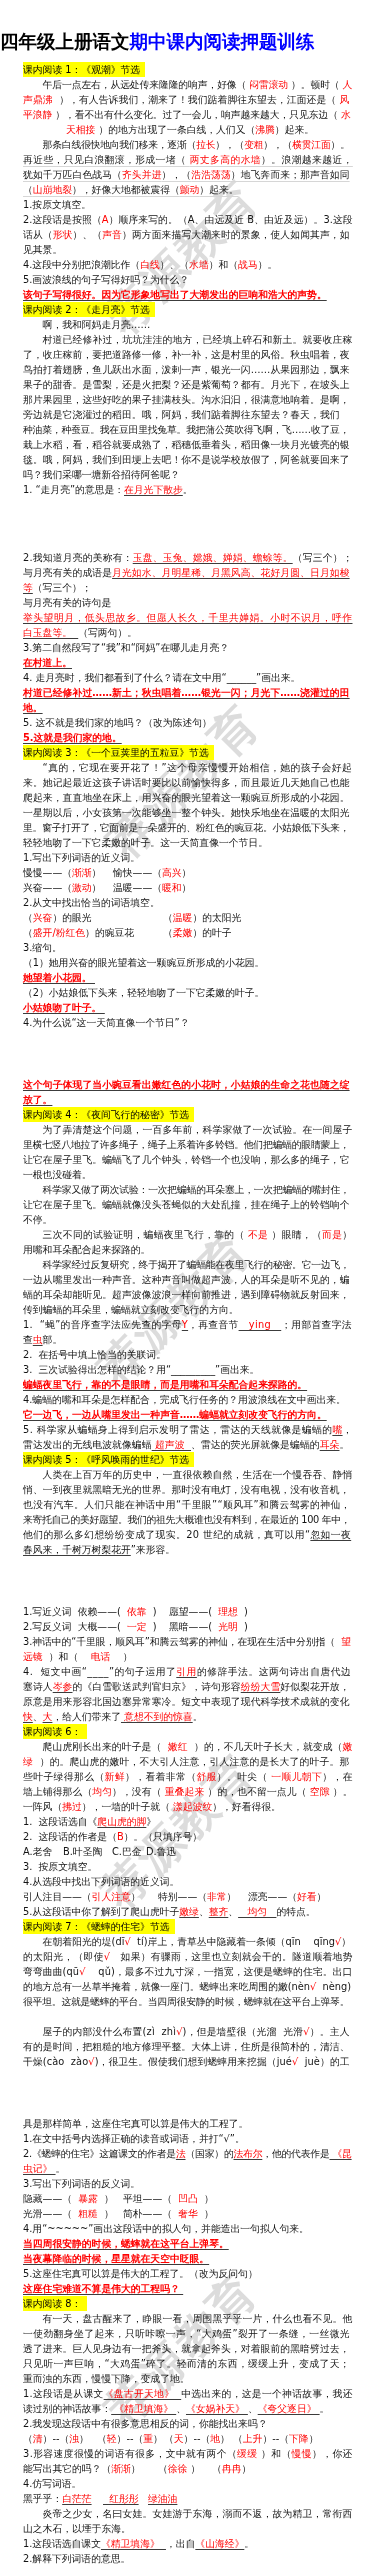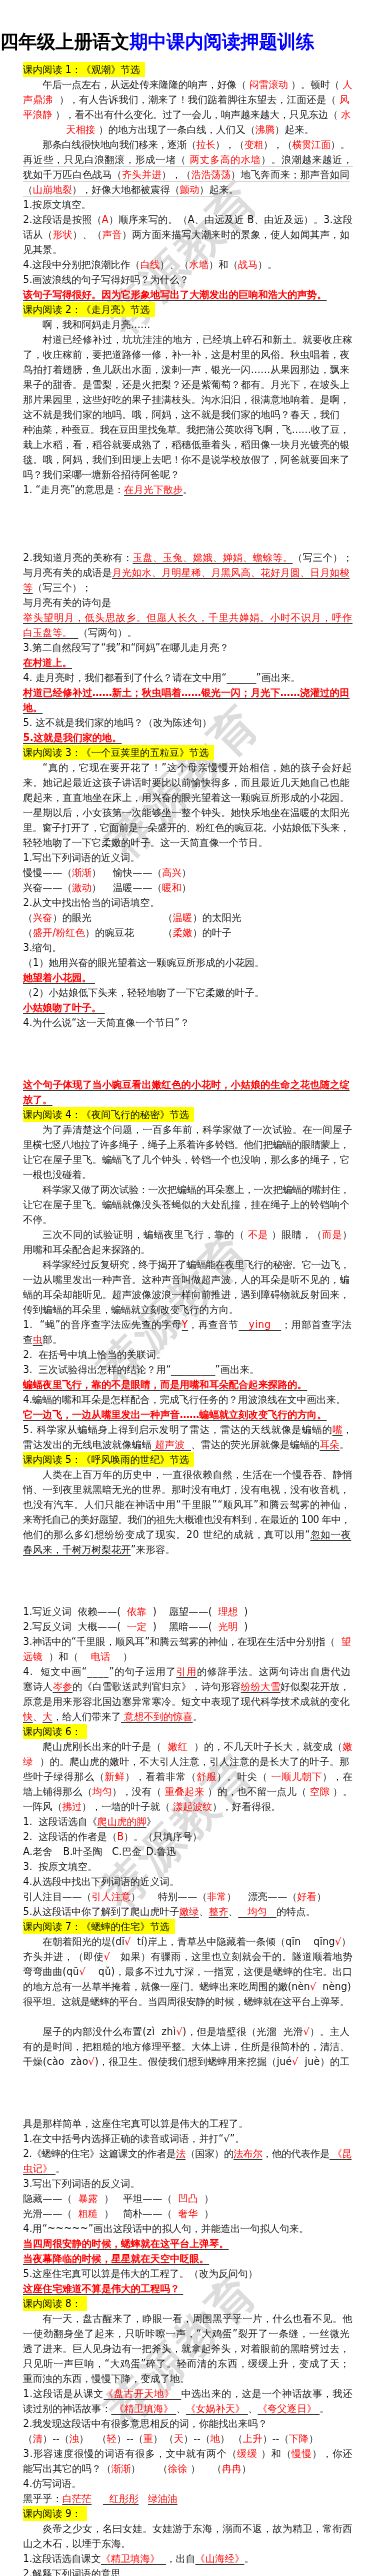--- a/index.html
+++ b/index.html
@@ -94,21 +94,21 @@
         <div class="hd"><span class="hl">课内阅读 2：《走月亮》节选</span></div>
         <div class="blk blk-passage">
           <div class="ln i"><span class="in" style="letter-spacing: 0px;"><span>啊，我和阿妈走月亮……</span></span></div>
         </div>
         <div class="blk blk-passage">
           <div class="ln i j"><span class="in" style="letter-spacing: 0.2px;"><span>村道已经修补过，坑坑洼洼的地方，已经填上碎石和新土。就要收庄稼</span></span></div>
           <div class="ln j"><span class="in" style="letter-spacing: 0.1px;"><span>了，收庄稼前，要把道路修一修，补一补，这是村里的风俗。秋虫唱着，夜</span></span></div>
           <div class="ln j"><span class="in" style="letter-spacing: 0.1px;"><span>鸟拍打着翅膀，鱼儿跃出水面，泼剌一声，银光一闪……从果园那边，飘来</span></span></div>
           <div class="ln j"><span class="in" style="letter-spacing: 0.1px;"><span>果子的甜香。是雪梨，还是火把梨？还是紫葡萄？都有。月光下，在坡头上</span></span></div>
           <div class="ln j"><span class="in" style="letter-spacing: 0.1px;"><span>那片果园里，这些好吃的果子挂满枝头。沟水汩汩，很满意地响着。是啊，</span></span></div>
-          <div class="ln j"><span class="in" style="letter-spacing: 0.1px;"><span>这不就是我们家的地吗。哦，阿妈，这不就是我们家的地吗？春天，我们</span></span></div>
+          <div class="ln j"><span class="in" style="letter-spacing: 0.1px;"><span>旁边就是它浇灌过的稻田。哦，阿妈，我们踮着脚往东望去？春天，我们</span></span></div>
           <div class="ln j"><span class="in" style="letter-spacing: -0.2px;"><span>种油菜，种蚕豆。我在豆田里找兔草。我把蒲公英吹得飞啊，飞……收了豆，</span></span></div>
           <div class="ln j"><span class="in" style="letter-spacing: 0.1px;"><span>栽上水稻，看，稻谷就要成熟了，稻穗低垂着头，稻田像一块月光镀亮的银</span></span></div>
           <div class="ln j"><span class="in" style="letter-spacing: 0.1px;"><span>毯。哦，阿妈，我们到田埂上去吧！你不是说学校放假了，阿爸就要回来了</span></span></div>
           <div class="ln"><span class="in" style="letter-spacing: 0px;"><span>吗？我们采哪一塘新谷招待阿爸呢？</span></span></div>
         </div>
         <div class="blk blk-q">
           <div class="ln"><span class="in" style="letter-spacing: 0px;"><span>1. “走月亮”的意思是：</span><span class="ru">在月光下散步</span><span>。</span></span></div>
         </div>
         <div class="blk blk-pb first"></div>
         <div class="blk blk-q">
@@ -280,21 +280,21 @@
           <div class="ln"><span class="in"><span class="col" style="width: 135px;"><span>引人注目——（</span><span class="r">引人注意</span><span>）</span></span><span class="col" style="width: 90px;"><span>特别——（</span><span class="r">非常</span><span>）</span></span><span class="col"><span>漂亮——（</span><span class="r">好看</span><span>）</span></span></span></div>
         </div>
         <div class="blk blk-q">
           <div class="ln"><span class="in" style="letter-spacing: 0px;"><span>5.从这段话中你了解到了爬山虎叶子</span><span class="ru">嫩绿</span><span>、</span><span class="ru">整齐</span><span>、</span><span class="ru">&nbsp;&nbsp;&nbsp;均匀&nbsp;&nbsp;&nbsp;</span><span>的特点。</span></span></div>
         </div>
       </section>
       <section class="sec">
         <div class="hd"><span class="hl">课内阅读 7：《蟋蟀的住宅》节选</span></div>
         <div class="blk blk-passage">
           <div class="ln i j"><span class="in" style="letter-spacing: 0.05px;"><span>在朝着阳光的堤(dī</span><span class="r">√</span><span>&nbsp; tí)岸上，青草丛中隐藏着一条倾（qīn&nbsp;&nbsp;&nbsp; qīng</span><span class="r">√</span><span>）</span></span></div>
-          <div class="ln j"><span class="in" style="letter-spacing: 0.3px;"><span>齐头并进，（即使</span><span class="r">√</span><span>&nbsp;&nbsp; 如果）有骤雨，这里也立刻就会干的。隧道顺着地势</span></span></div>
+          <div class="ln j"><span class="in" style="letter-spacing: 0.3px;"><span>的太阳光，（即使</span><span class="r">√</span><span>&nbsp;&nbsp; 如果）有骤雨，这里也立刻就会干的。隧道顺着地势</span></span></div>
           <div class="ln j"><span class="in" style="letter-spacing: 0.1px;"><span>弯弯曲曲(qū</span><span class="r">√</span><span>&nbsp;&nbsp;&nbsp; qǔ)，最多不过九寸深，一指宽，这便是蟋蟀的住宅。出口</span></span></div>
           <div class="ln j"><span class="in" style="letter-spacing: 0.01px;"><span>的地方总有一丛草半掩着，就像一座门。蟋蟀出来吃周围的嫩(nèn</span><span class="r">√</span><span>&nbsp; nèng)</span></span></div>
           <div class="ln j"><span class="in" style="letter-spacing: -0.2px;"><span>很平坦。这就是蟋蟀的平台。当四周很安静的时候，蟋蟀就在这平台上弹琴。</span></span></div>
         </div>
         <div class="blk blk-blank"></div>
         <div class="blk blk-passage">
           <div class="ln i j"><span class="in" style="letter-spacing: 0.2px;"><span>屋子的内部没什么布置(zì&nbsp; zhì</span><span class="r">√</span><span>)，但是墙壁很（光溜&nbsp; 光滑</span><span class="r">√</span><span>）。主人</span></span></div>
           <div class="ln j"><span class="in" style="letter-spacing: 0.1px;"><span>有的是时间，把粗糙的地方修理平整。大体上讲，住所是很简朴的，清洁、</span></span></div>
           <div class="ln j"><span class="in" style="letter-spacing: 0.1px;"><span>干燥(cào&nbsp; zào</span><span class="r">√</span><span>)，很卫生。假使我们想到蟋蟀用来挖掘（jué</span><span class="r">√</span><span>&nbsp; juè）的工</span></span></div>
         </div>
@@ -348,21 +348,20 @@
         <div class="blk blk-q">
           <div class="ln j"><span class="in" style="letter-spacing: 0.4px;"><span>3.形容速度很慢的词语有很多，文中就有两个（</span><span class="r">缓缓</span><span> ）和（</span><span class="r">慢慢</span><span>），你还</span></span></div>
           <div class="ln"><span class="in"><span class="col" style="width: 135px;"><span>能写出其它的吗？（</span><span class="r">渐渐</span><span>）</span></span><span class="col" style="width: 54px;"><span>（</span><span class="r">徐徐</span><span> ）</span></span><span class="col"><span>（</span><span class="r">冉冉</span><span>）</span></span></span></div>
         </div>
         <div class="blk blk-q">
           <div class="ln"><span class="in" style="letter-spacing: 0px;"><span>4.仿写词语。</span></span></div>
           <div class="ln"><span class="in"><span class="col" style="width: 80px;"><span>黑乎乎：</span><span class="ru">白茫茫</span></span><span class="col" style="width: 45px;"><span class="ru">&nbsp;&nbsp;红彤彤</span></span><span class="col"><span class="ru">绿油油</span></span></span></div>
         </div>
       </section>
       <section class="sec">
-        <div class="hd"><span class="hl">课内阅读 9：</span></div>
         <div class="blk blk-passage">
           <div class="ln i j"><span class="in" style="letter-spacing: 0.2px;"><span>炎帝之少女，名曰女娃。女娃游于东海，溺而不返，故为精卫，常衔西</span></span></div>
           <div class="ln"><span class="in" style="letter-spacing: 0px;"><span>山之木石，以堙于东海。</span></span></div>
         </div>
         <div class="blk blk-q">
           <div class="ln"><span class="in" style="letter-spacing: 0px;"><span>1.这段话选自课文</span><span class="ru">《精卫填海》&nbsp;&nbsp;</span><span>，出自</span><span class="ru">《山海经》</span><span>。</span></span></div>
         </div>
         <div class="blk blk-q">
           <div class="ln"><span class="in" style="letter-spacing: 0px;"><span>2.解释下列词语的意思。</span></span></div>
         </div>

